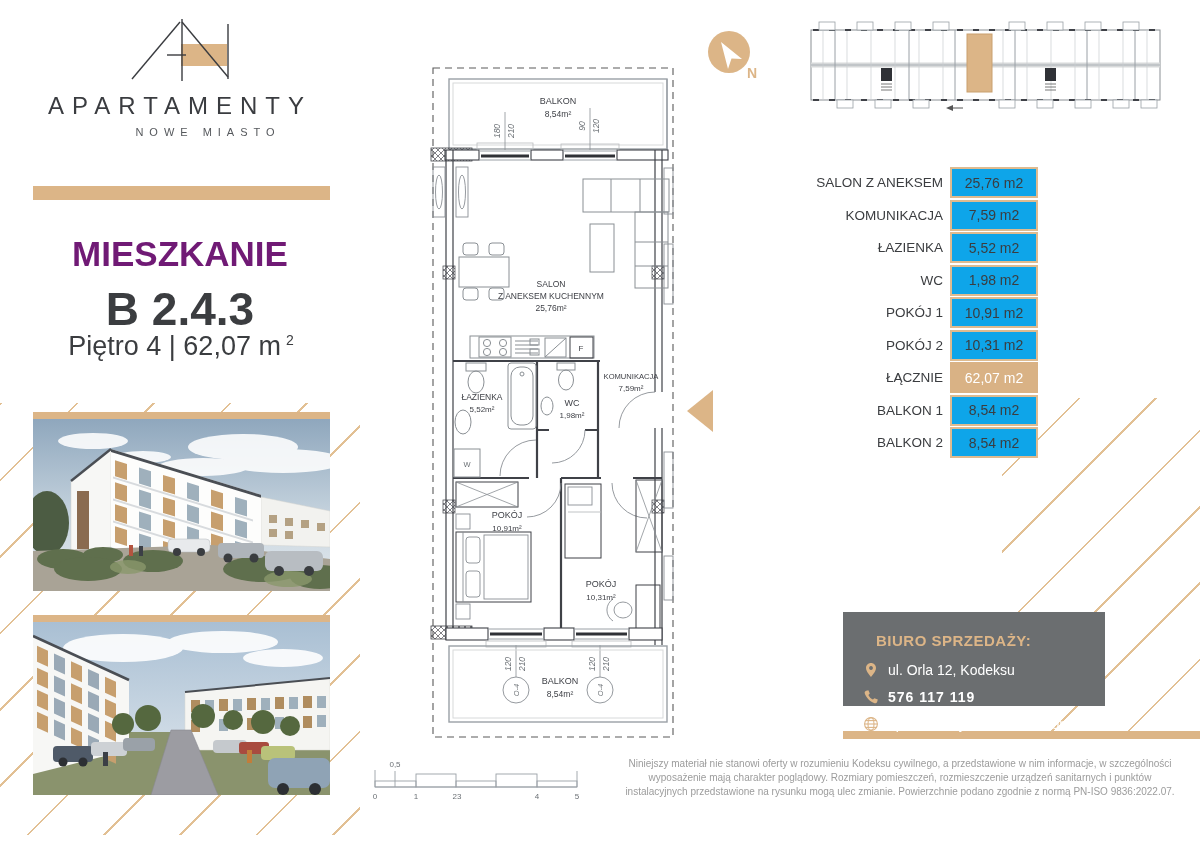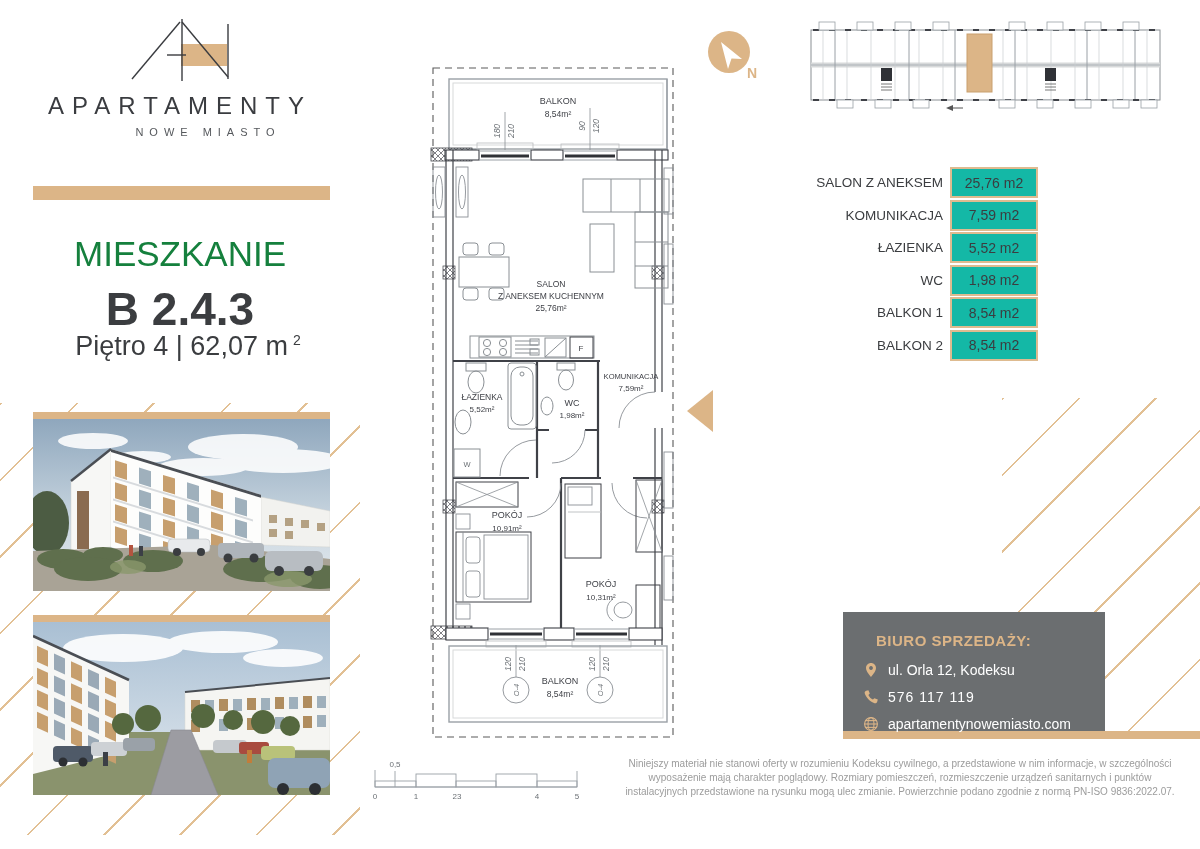--- a/index.html
+++ b/index.html
@@ -8,23 +8,23 @@
   svg text{font-family:"Liberation Sans",sans-serif;}
 
   
   .brand{position:absolute;left:0;top:0;width:360px;text-align:center;}
   .logo-mark{position:absolute;left:124px;top:15px;width:115px;height:70px;}
   .brand-name{position:absolute;left:0;top:92px;width:360px;font-size:24px;letter-spacing:8px;
               color:#3a3c40;font-weight:400;}
   .brand-sub{position:absolute;left:0;top:126px;width:360px;font-size:11px;letter-spacing:6px;color:#55585c;padding-left:28px;}
   .gold-bar{position:absolute;left:33px;top:186px;width:297px;height:14px;background:#DCB587;}
   .title-block{position:absolute;left:0;top:0;width:360px;text-align:center;}
-  .title-main{position:absolute;left:0;top:234px;width:360px;font-size:35px;font-weight:400;color:#15803d;}
+  .title-main{position:absolute;left:0;top:234px;width:360px;font-size:35px;font-weight:700;color:#701a75;}
   .title-unit{position:absolute;left:0;top:282px;width:360px;font-size:46px;font-weight:600;color:#3b3d40;}
-  .title-floor{position:absolute;left:8px;top:331px;width:360px;font-size:27px;font-weight:400;color:#3b3d40;}
+  .title-floor{position:absolute;left:1px;top:331px;width:360px;font-size:27px;font-weight:400;color:#3b3d40;}
   .title-floor sup{font-size:14px;margin-left:5px;}
 
   .stripes{position:absolute;z-index:0;
      background:repeating-linear-gradient(135deg,#E2C094 0px,#E2C094 1.8px,rgba(0,0,0,0) 1.8px,rgba(0,0,0,0) 54px);}
   .stripes-left{left:0;top:403px;width:360px;height:432px;}
   .stripes-right{left:1002px;top:398px;width:198px;height:334px;}
 
   .photo-bar{position:absolute;left:33px;width:297px;height:7px;background:#DCB587;z-index:1;}
   .photo{position:absolute;left:33px;width:297px;margin:0;z-index:1;overflow:hidden;}
   .photo svg{display:block;}
@@ -32,33 +32,33 @@
   
   .floor-plan{position:absolute;left:425px;top:50px;width:290px;height:700px;z-index:1;}
   .site-plan{position:absolute;left:803px;top:16px;width:365px;height:98px;}
   .compass{position:absolute;left:704px;top:28px;width:64px;height:56px;}
   .scale-bar{position:absolute;left:372px;top:757px;width:210px;height:45px;}
 
   
   .areas-table{position:absolute;left:810px;top:168px;width:228px;z-index:2;}
   .area-row{display:flex;align-items:center;justify-content:flex-end;height:29px;margin-bottom:3.5px;}
   .area-label{font-size:13.5px;color:#3b3d40;margin-right:7px;white-space:nowrap;}
-  .area-box{width:84px;height:27px;border:2px solid #DEBB90;background:#14b8a6;display:flex;
+  .area-box{width:84px;height:27px;border:2px solid #DEBB90;background:#0ea5e9;display:flex;
             align-items:center;justify-content:center;font-size:14px;color:#3b3d40;}
   .area-row.hl .area-box{background:#D9B285;border-color:#D9B285;color:#fff;}
 
   
-  .contact-box{position:absolute;left:843px;top:612px;width:262px;height:119px;background:#6B6E70;
+  .contact-box{position:absolute;left:843px;top:612px;width:262px;height:94px;background:#6B6E70;
                z-index:2;padding:0;}
   .contact-heading{position:absolute;left:33px;top:20px;font-size:15px;font-weight:bold;color:#DCB587;
                    letter-spacing:0.5px;}
   .contact-row{position:absolute;left:20px;display:flex;align-items:center;color:#fff;font-size:14px;}
   .contact-row .cicon{width:16px;height:16px;margin-right:9px;flex:0 0 16px;}
   .contact-row.r1{top:50px;}
-  .contact-row.r2{top:77px;font-weight:normal;letter-spacing:1px;}
+  .contact-row.r2{top:77px;font-weight:bold;letter-spacing:1px;}
   .contact-row.r3{top:104px;font-weight:normal;}
   .contact-underline{position:absolute;left:843px;top:731px;width:357px;height:8px;background:#DCB587;z-index:1;}
 
   
   .disclaimer{position:absolute;left:620px;top:757px;width:560px;margin:0;font-size:10px;
               line-height:14px;color:#9C9C9C;text-align:center;}
 </style>
 </head>
 <body>
 
@@ -536,20 +536,32 @@
     </div>
     <div class="area-row">
       <span class="area-label">ŁAZIENKA</span>
       <span class="area-box">5,52 m2</span>
     </div>
     <div class="area-row">
       <span class="area-label">WC</span>
       <span class="area-box">1,98 m2</span>
     </div>
     <div class="area-row">
+      <span class="area-label">POKÓJ 1</span>
+      <span class="area-box">10,91 m2</span>
+    </div>
+    <div class="area-row">
+      <span class="area-label">POKÓJ 2</span>
+      <span class="area-box">10,31 m2</span>
+    </div>
+    <div class="area-row hl">
+      <span class="area-label">ŁĄCZNIE</span>
+      <span class="area-box">62,07 m2</span>
+    </div>
+    <div class="area-row">
       <span class="area-label">BALKON 1</span>
       <span class="area-box">8,54 m2</span>
     </div>
     <div class="area-row">
       <span class="area-label">BALKON 2</span>
       <span class="area-box">8,54 m2</span>
     </div>
   </div>
 
   <aside class="contact-box">

